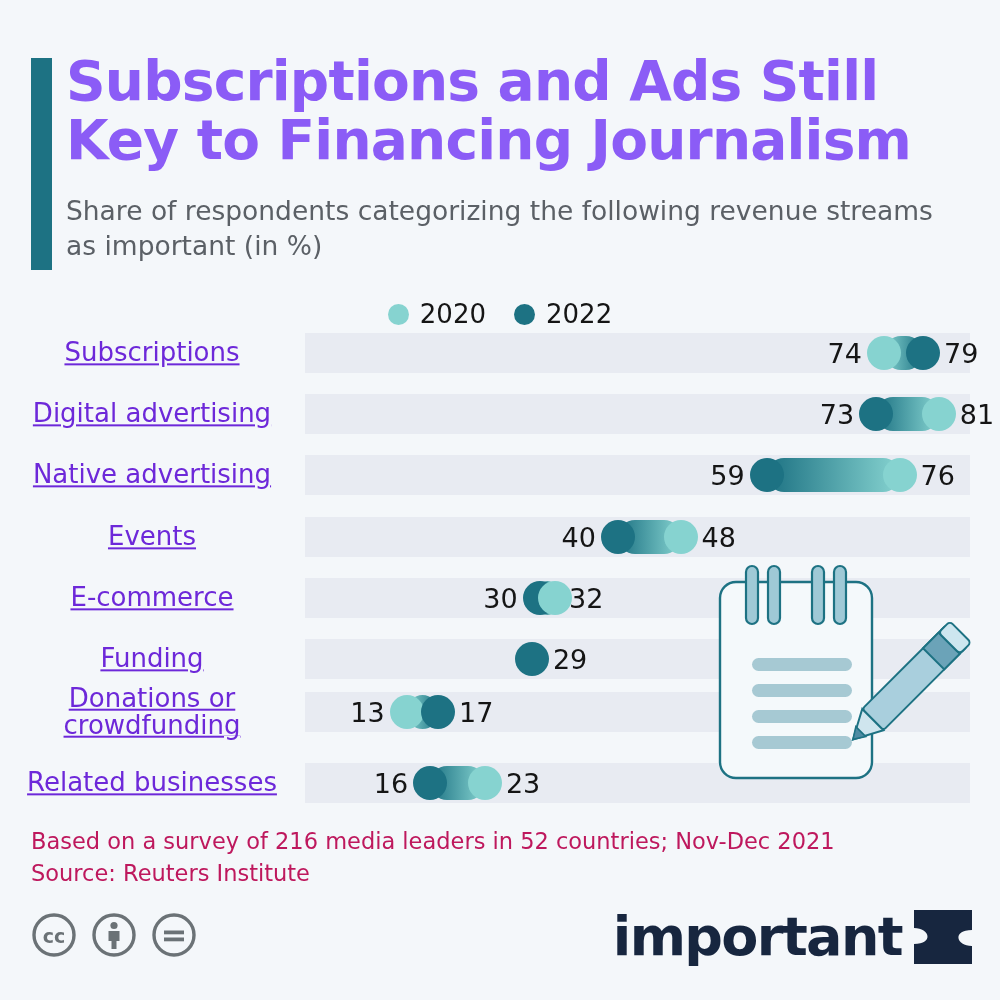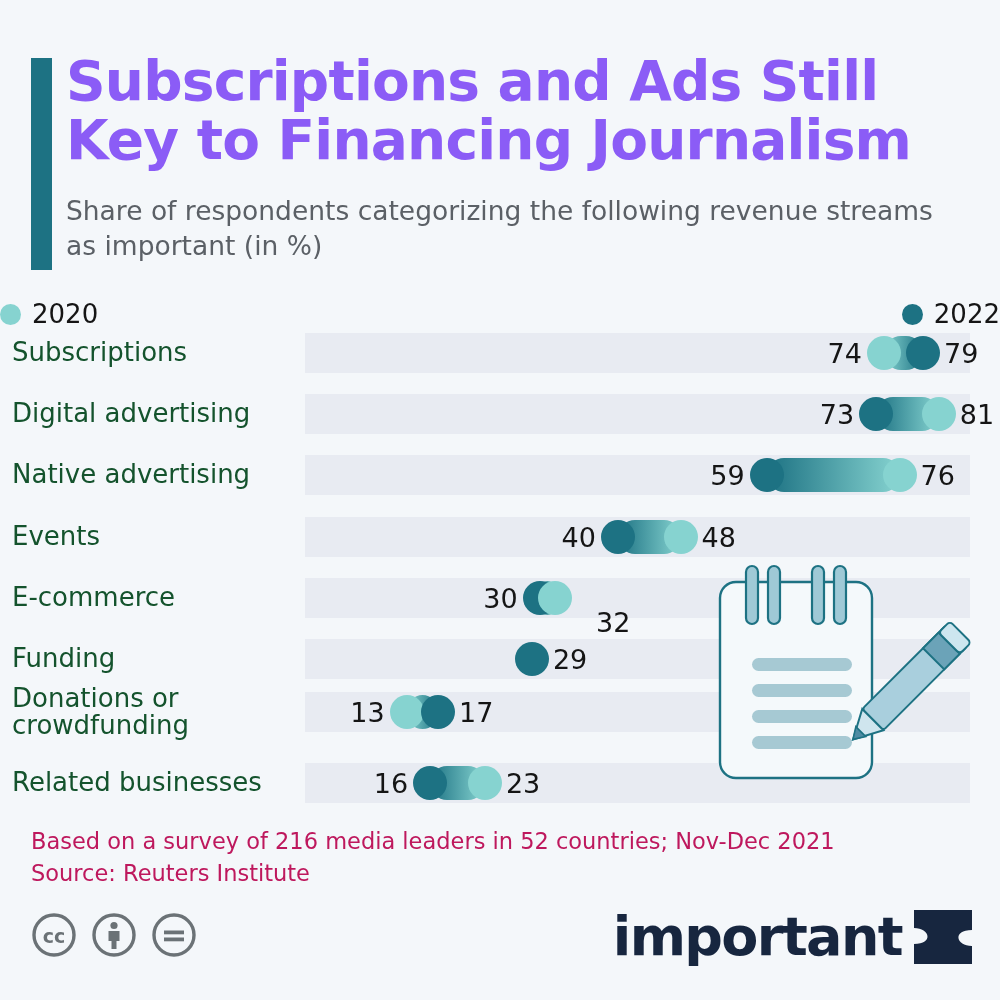--- a/index.html
+++ b/index.html
@@ -25,35 +25,36 @@
     letter-spacing: -0.8px; color: #8b5cf6;
   }
   #subtitle {
     position: absolute; left: 66px; top: 194px; width: 890px;
     font-size: 26.5px; line-height: 1.32; font-weight: 400; color: #5b6066;
   }
 
   
   #legend {
     position: absolute; left: 0; top: 294px; width: 1000px; height: 40px;
-    display: flex; justify-content: space-between; align-items: center; gap: 28px;
+    display: flex; justify-content: center; align-items: center; gap: 28px;
   }
   .legend-item { display: flex; align-items: center; gap: 11px; }
   .legend-dot { width: 21px; height: 21px; border-radius: 50%; display: block; }
   .legend-label { font-size: 26px; color: #151515; }
 
   
   #plot { position: absolute; left: 0; top: 330px; width: 1000px; height: 485px; }
   .row { position: absolute; left: 0; width: 1000px; height: 46px; }
   .row-label {
     position: absolute; right: 708px; top: 50%;
     transform: translateY(-50%);
-    width: 280px; text-align: left;
-    font-size: 26px; line-height: 1.05; color: #14532d;
+    width: 280px; text-align: center;
+    font-size: 26px; line-height: 1.05; color: #6d28d9;
     white-space: pre-line;
+    text-decoration: underline;
   }
   .track {
     position: absolute; left: 305px; top: 50%;
     transform: translateY(-50%);
     width: 665px; height: 40px; background: #e8ebf2;
   }
   .connector {
     position: absolute; top: 50%; transform: translateY(-50%);
     height: 34px; border-radius: 17px;
   }
@@ -138,21 +139,21 @@
       <div class="dot" style="left: 680.529px; background: rgb(134, 211, 208);"></div>
       <div class="val" style="left: 701.529px;">48</div>
     </div>
     <div class="row" style="top: 245px;">
       <div class="row-label">E-commerce</div>
       <div class="track"></div>
       <div class="connector" style="left: 539.706px; width: 15.6471px; background: linear-gradient(to right, rgb(29, 114, 131), rgb(134, 211, 208));"></div>
       <div class="dot" style="left: 539.706px; background: rgb(29, 114, 131);"></div>
       <div class="val left" style="left: 517.706px;">30</div>
       <div class="dot" style="left: 555.353px; background: rgb(134, 211, 208);"></div>
-      <div class="val" style="left: 596px; margin-top: 24px;">32</div>
+      <div class="val" style="left: 569px;">32</div>
     </div>
     <div class="row" style="top: 306px;">
       <div class="row-label">Funding</div>
       <div class="track"></div>
       <div class="dot" style="left: 531.882px; background: rgb(29, 114, 131);"></div>
       <div class="val" style="left: 552.882px;">29</div>
     </div>
     <div class="row" style="top: 351px; margin-top: 8px;">
       <div class="row-label">Donations or
 crowdfunding</div>

